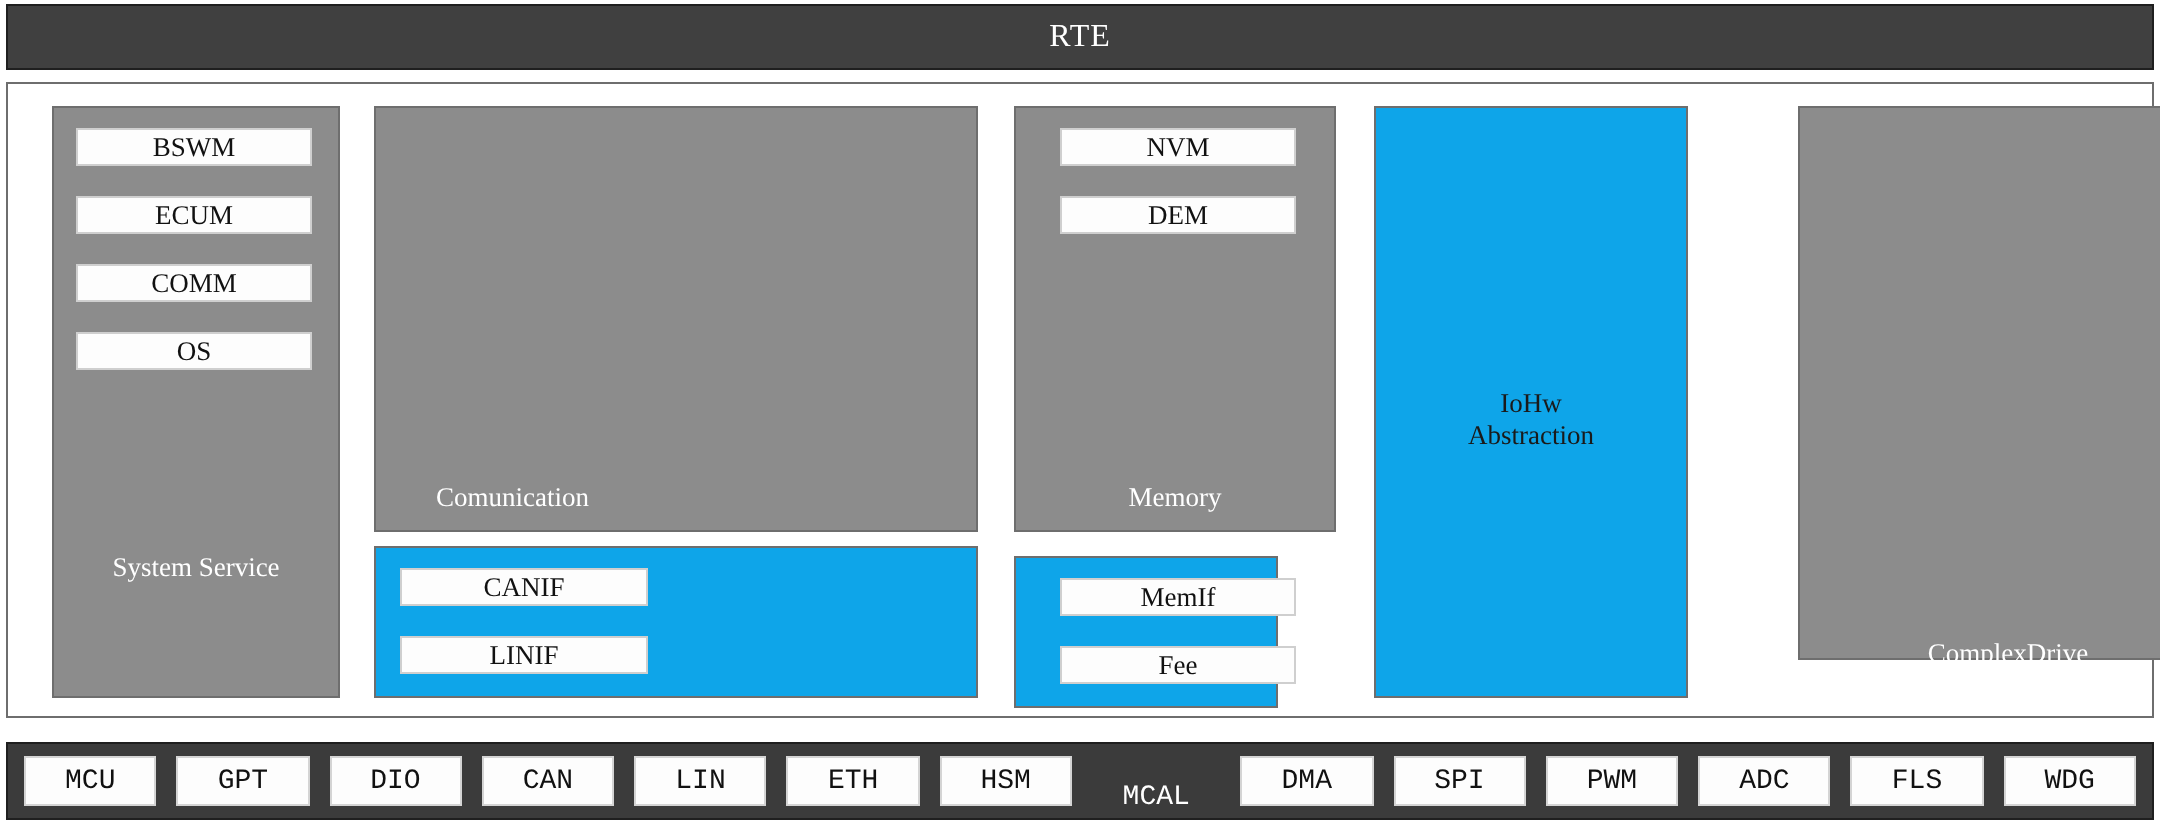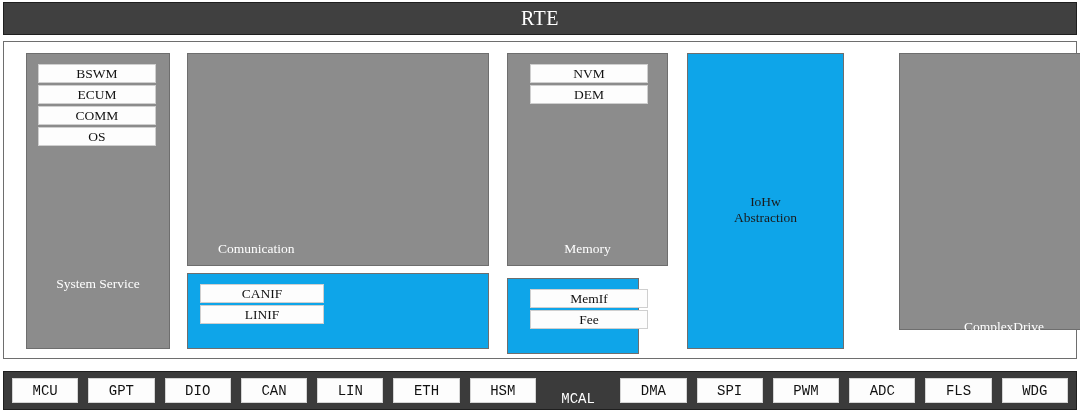--- a/index.html
+++ b/index.html
@@ -29,21 +29,21 @@
     height: 33px;
     background: #404040;
     border: 1px solid #1f1f1f;
     box-sizing: border-box;
     display: flex;
     align-items: center;
     justify-content: center;
   }
   .rte-bar .rte-label {
     color: #ffffff;
-    font-size: 20px;
+    font-size: 16px;
     letter-spacing: 0.5px;
   }
 
   
   .bsw-container {
     position: absolute;
     left: 3px;
     top: 41px;
     width: 1074px;
     height: 318px;
@@ -68,21 +68,21 @@
     line-height: 16px;
   }
   .col-label.on-dark  { color: #ffffff; }
   .col-label.on-light { color: #1a1a1a; }
 
   
   .chip-stack {
     position: absolute;
     display: flex;
     flex-direction: column;
-    gap: 2px;
+    gap: 15px;
   }
   .chip {
     background: #fdfdfd;
     border: 1px solid #cfcfcf;
     box-sizing: border-box;
     height: 19px;
     display: flex;
     align-items: center;
     justify-content: center;
     font-size: 13.5px;

